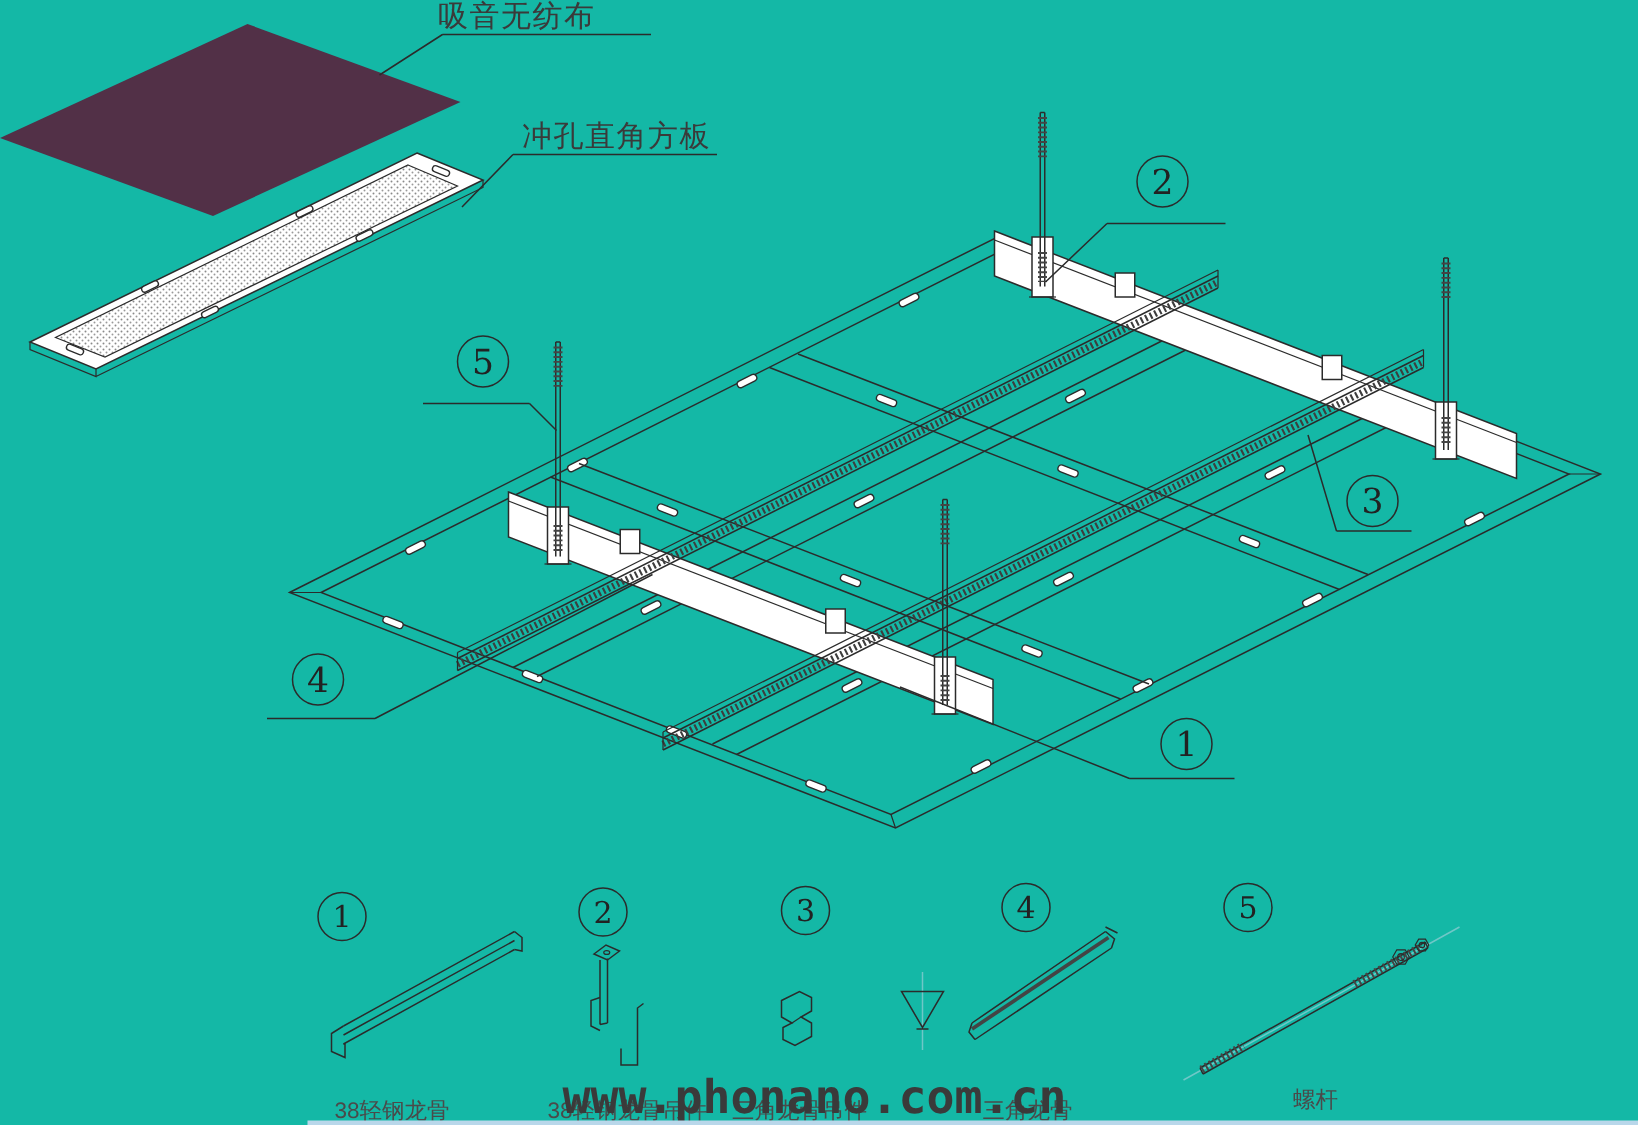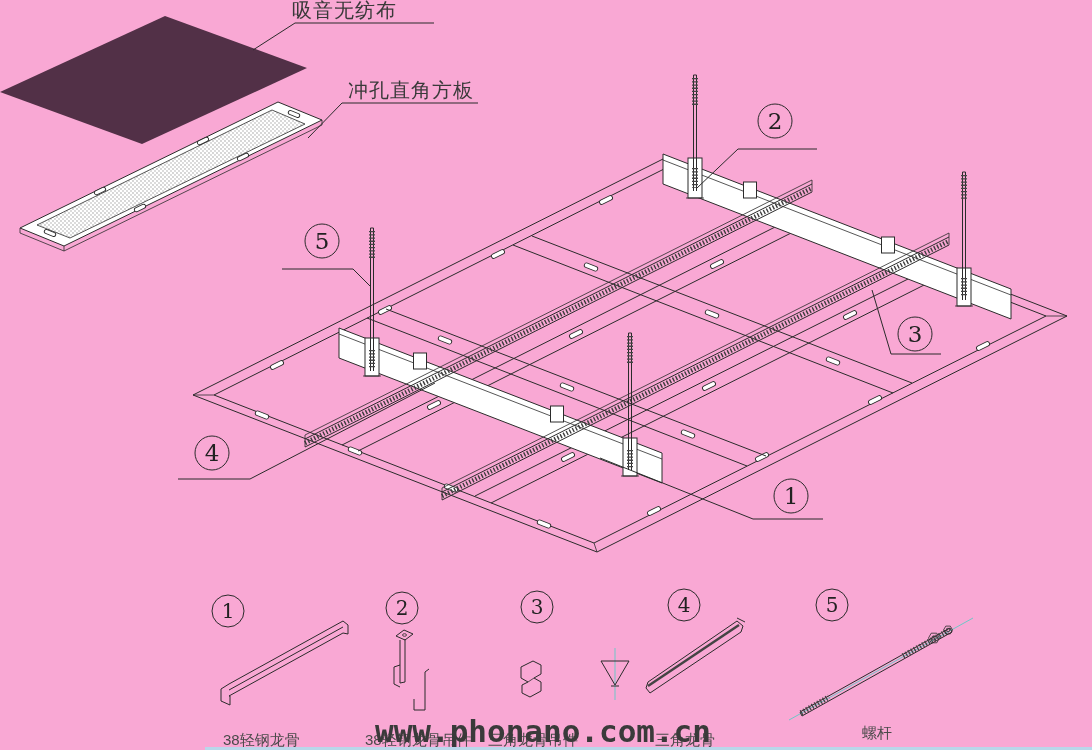--- a/index.html
+++ b/index.html
@@ -1,16 +1,16 @@
 <!DOCTYPE html>
 <html><head>
 <meta charset="utf-8">
 <style>
   html,body{margin:0;padding:0;background:#fff;}
-  .page{position:relative;width:1092px;height:750px;background:#f9a8d4;overflow:hidden;
+  .page{position:relative;width:1092px;height:750px;background:#14b8a6;overflow:hidden;
         font-family:"Liberation Sans",sans-serif;}
   svg{position:absolute;left:0;top:0;}
   svg text{font-family:"Liberation Sans",sans-serif;fill:#3a3a3a;}
   text.cjk{font-size:20px;letter-spacing:1px;}
   text.cjk-small{font-size:15px;fill:#4a4a4a;}
   text.callout-num{font-family:"DejaVu Serif",serif;font-size:23px;fill:#222;text-anchor:middle;}
   text.legend-num{font-family:"DejaVu Serif",serif;font-size:20px;fill:#222;text-anchor:middle;}
   text.watermark{font-family:"DejaVu Sans Mono",monospace;font-weight:bold;font-size:31px;letter-spacing:0px;}
   .ln{fill:none;stroke:#2b2b2b;stroke-width:1;}
   .ln-thin{fill:none;stroke:#2b2b2b;stroke-width:0.8;}

